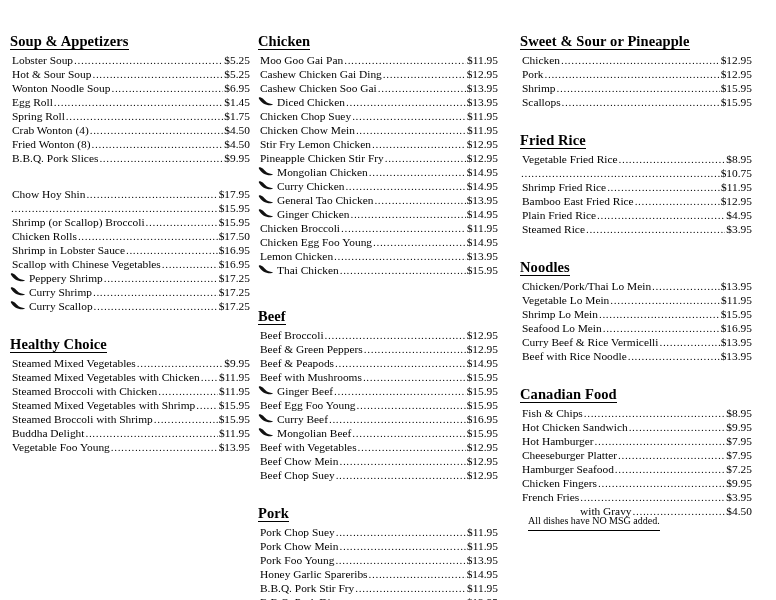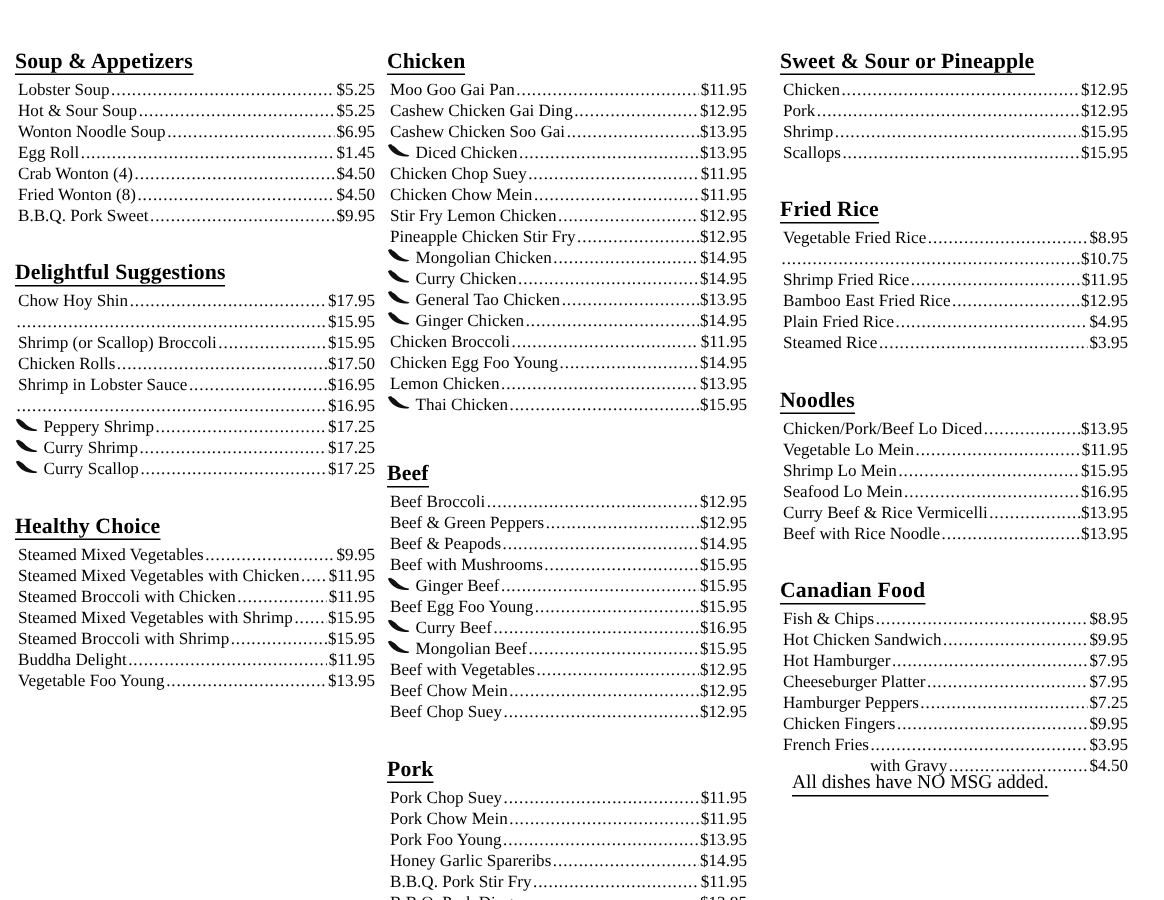--- a/index.html
+++ b/index.html
@@ -92,21 +92,21 @@
     display: inline-block;
   }
   .chili svg { display: block; }
   .spacer-md { height: 22px; }
   .spacer-lg { height: 30px; }
 
   .footer-note {
     position: absolute;
     left: 528px;
     top: 512px;
-    font-size: 13px;
+    font-size: 10px;
     font-weight: normal;
     border-bottom: 1.4px solid #000;
     display: inline-block;
     padding-bottom: 1px;
     line-height: 17px;
   }
 </style>
 </head>
 <body>
 
@@ -128,37 +128,42 @@
               <span class="name">Wonton Noodle Soup</span>
               <span class="leader"></span>
               <span class="price">$6.95</span>
             </li>
             <li class="item">
               <span class="name">Egg Roll</span>
               <span class="leader"></span>
               <span class="price">$1.45</span>
             </li>
             <li class="item">
+              <span class="name">Spring Roll</span>
+              <span class="leader"></span>
+              <span class="price">$1.75</span>
+            </li>
+            <li class="item">
               <span class="name">Crab Wonton (4)</span>
               <span class="leader"></span>
               <span class="price">$4.50</span>
             </li>
             <li class="item">
               <span class="name">Fried Wonton (8)</span>
               <span class="leader"></span>
               <span class="price">$4.50</span>
             </li>
             <li class="item">
-              <span class="name">B.B.Q. Pork Sweet</span>
+              <span class="name">B.B.Q. Pork Slices</span>
               <span class="leader"></span>
               <span class="price">$9.95</span>
             </li>
           </ul></div>
         <div class="spacer-md"></div>
-        <div class="section"><div class="section-title">Delightful Suggestions</div><ul class="items">
+        <div class="section"><ul class="items">
             <li class="item">
               <span class="name">Chow Hoy Shin</span>
               <span class="leader"></span>
               <span class="price">$17.95</span>
             </li>
             <li class="item">
               <span class="leader"></span>
               <span class="price">$15.95</span>
             </li>
             <li class="item">
@@ -170,20 +175,21 @@
               <span class="name">Chicken Rolls</span>
               <span class="leader"></span>
               <span class="price">$17.50</span>
             </li>
             <li class="item">
               <span class="name">Shrimp in Lobster Sauce</span>
               <span class="leader"></span>
               <span class="price">$16.95</span>
             </li>
             <li class="item">
+              <span class="name">Scallop with Chinese Vegetables</span>
               <span class="leader"></span>
               <span class="price">$16.95</span>
             </li>
             <li class="item">
               <span class="chili">
                 <svg width="15" height="9" viewBox="0 0 15 9">
                   <path d="M1.2 0.6 C3.4 0.2 5.0 1.6 6.2 2.9 C7.6 4.4 9.4 5.9 11.6 6.6 C13.0 7.0 14.3 7.2 14.8 7.6 C15.0 7.9 14.2 8.2 13.0 8.3 C10.4 8.5 7.6 7.8 5.4 6.5 C3.6 5.4 2.3 3.9 1.5 2.6 C1.0 1.8 0.6 1.0 1.2 0.6 Z" fill="#111111"></path>
                   <path d="M0.6 0.9 C1.4 0.2 2.6 0.0 3.4 0.3 C2.7 0.5 1.9 0.9 1.3 1.5 Z" fill="#111111"></path>
                 </svg>
               </span>
@@ -533,21 +539,21 @@
             </li>
             <li class="item">
               <span class="name">Steamed Rice</span>
               <span class="leader"></span>
               <span class="price">$3.95</span>
             </li>
           </ul></div>
         <div class="spacer-md"></div>
         <div class="section"><div class="section-title">Noodles</div><ul class="items">
             <li class="item">
-              <span class="name">Chicken/Pork/Beef Lo Diced</span>
+              <span class="name">Chicken/Pork/Thai Lo Mein</span>
               <span class="leader"></span>
               <span class="price">$13.95</span>
             </li>
             <li class="item">
               <span class="name">Vegetable Lo Mein</span>
               <span class="leader"></span>
               <span class="price">$11.95</span>
             </li>
             <li class="item">
               <span class="name">Shrimp Lo Mein</span>
@@ -586,21 +592,21 @@
               <span class="name">Hot Hamburger</span>
               <span class="leader"></span>
               <span class="price">$7.95</span>
             </li>
             <li class="item">
               <span class="name">Cheeseburger Platter</span>
               <span class="leader"></span>
               <span class="price">$7.95</span>
             </li>
             <li class="item">
-              <span class="name">Hamburger Peppers</span>
+              <span class="name">Hamburger Seafood</span>
               <span class="leader"></span>
               <span class="price">$7.25</span>
             </li>
             <li class="item">
               <span class="name">Chicken Fingers</span>
               <span class="leader"></span>
               <span class="price">$9.95</span>
             </li>
             <li class="item">
               <span class="name">French Fries</span>

